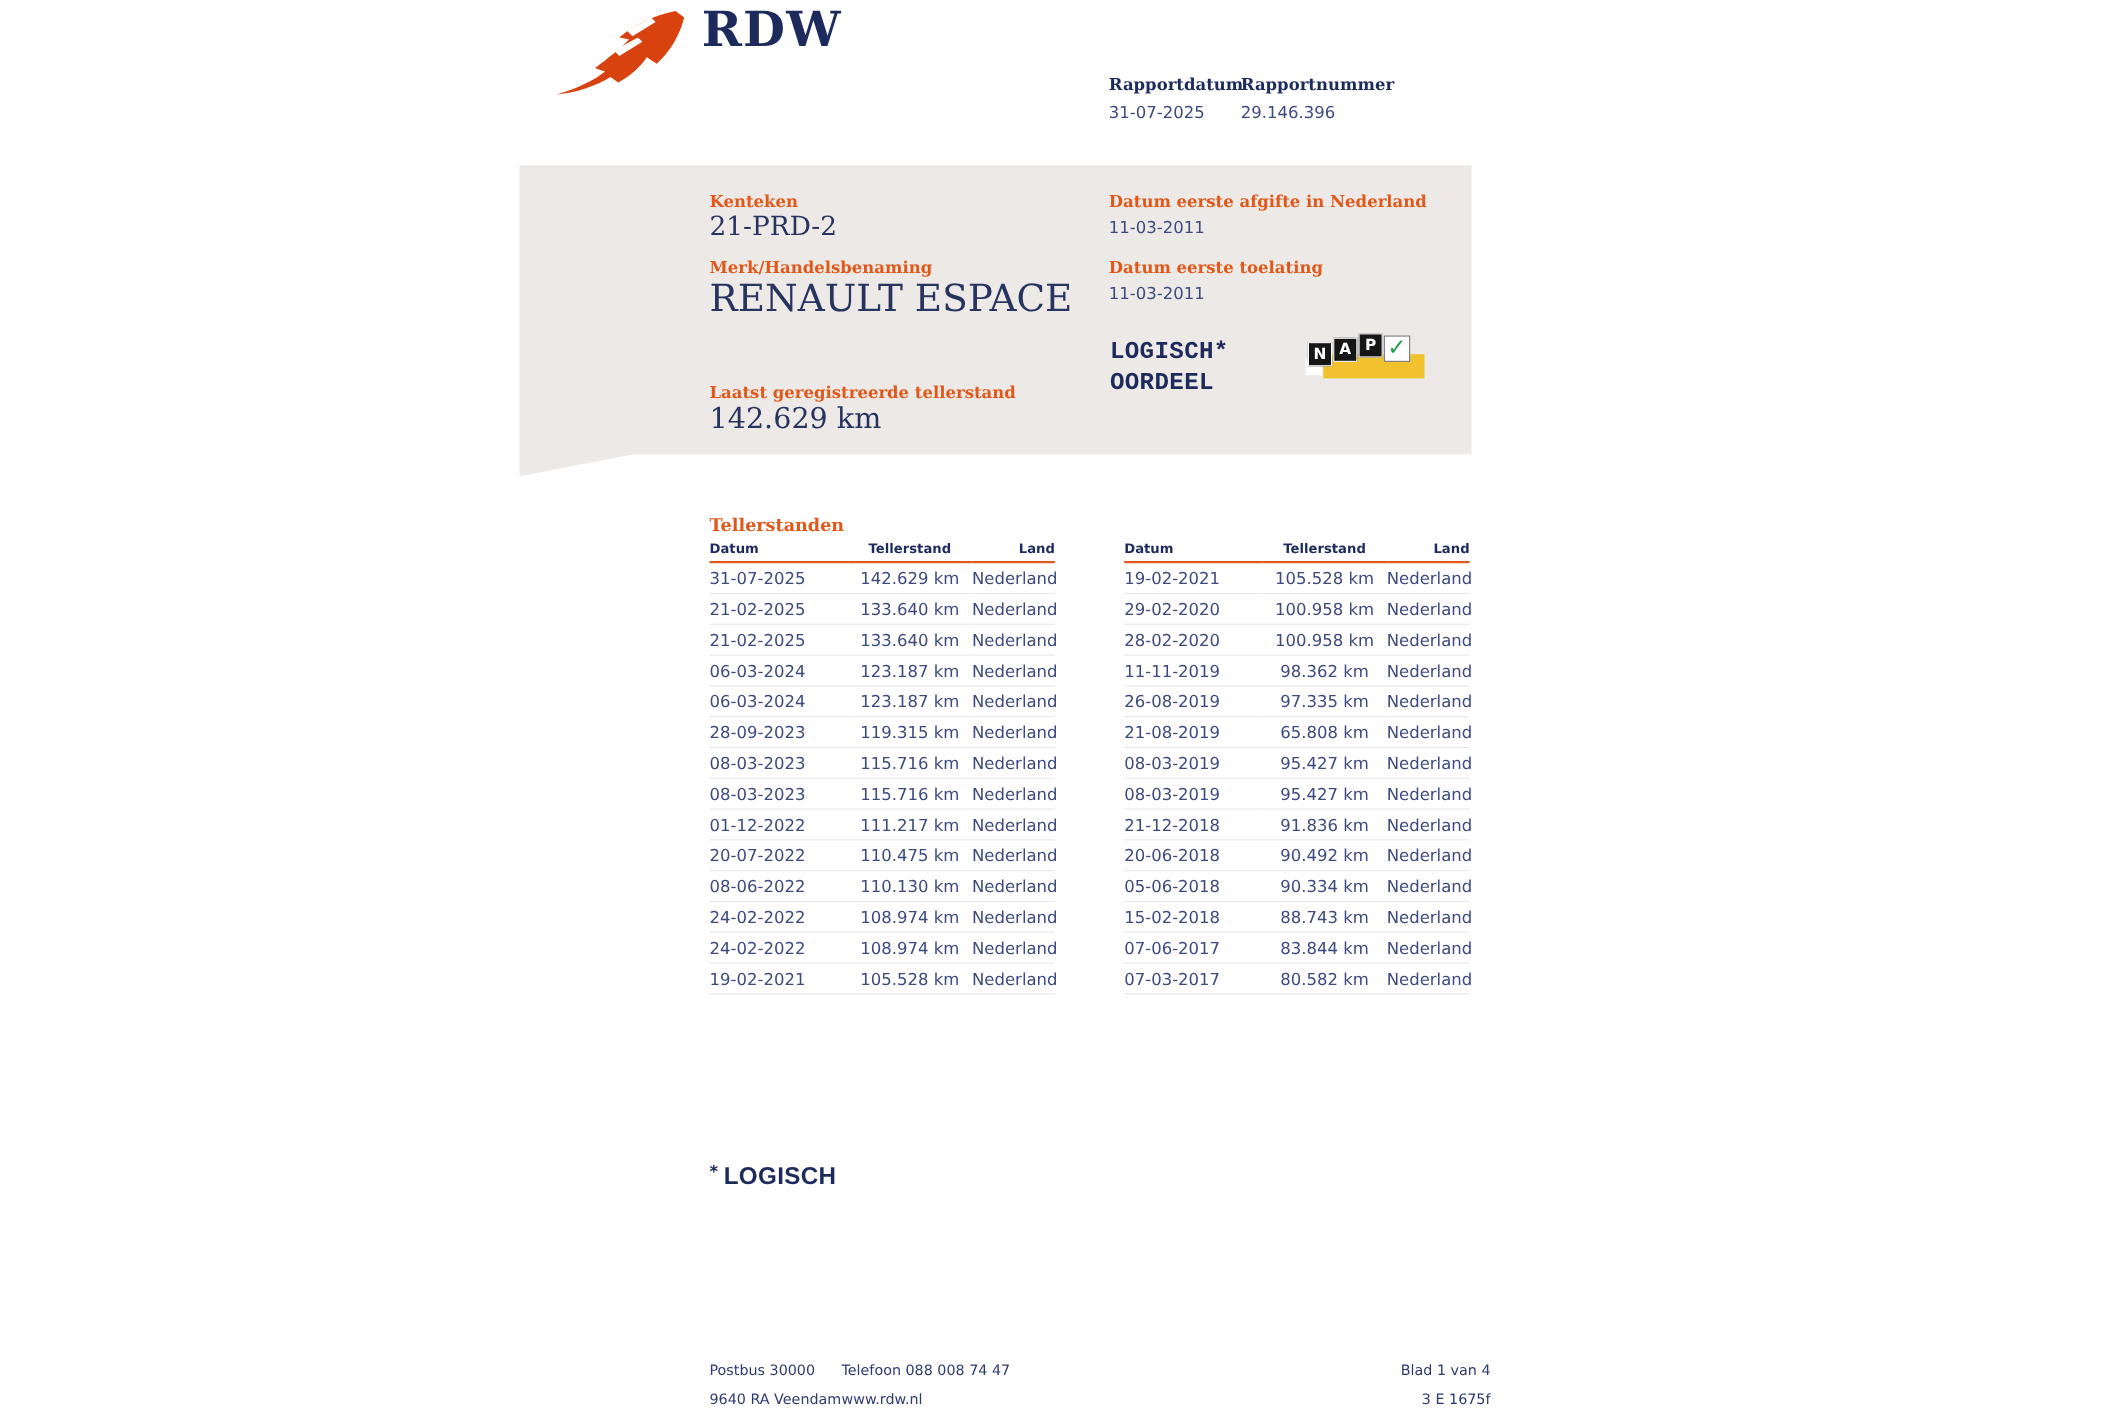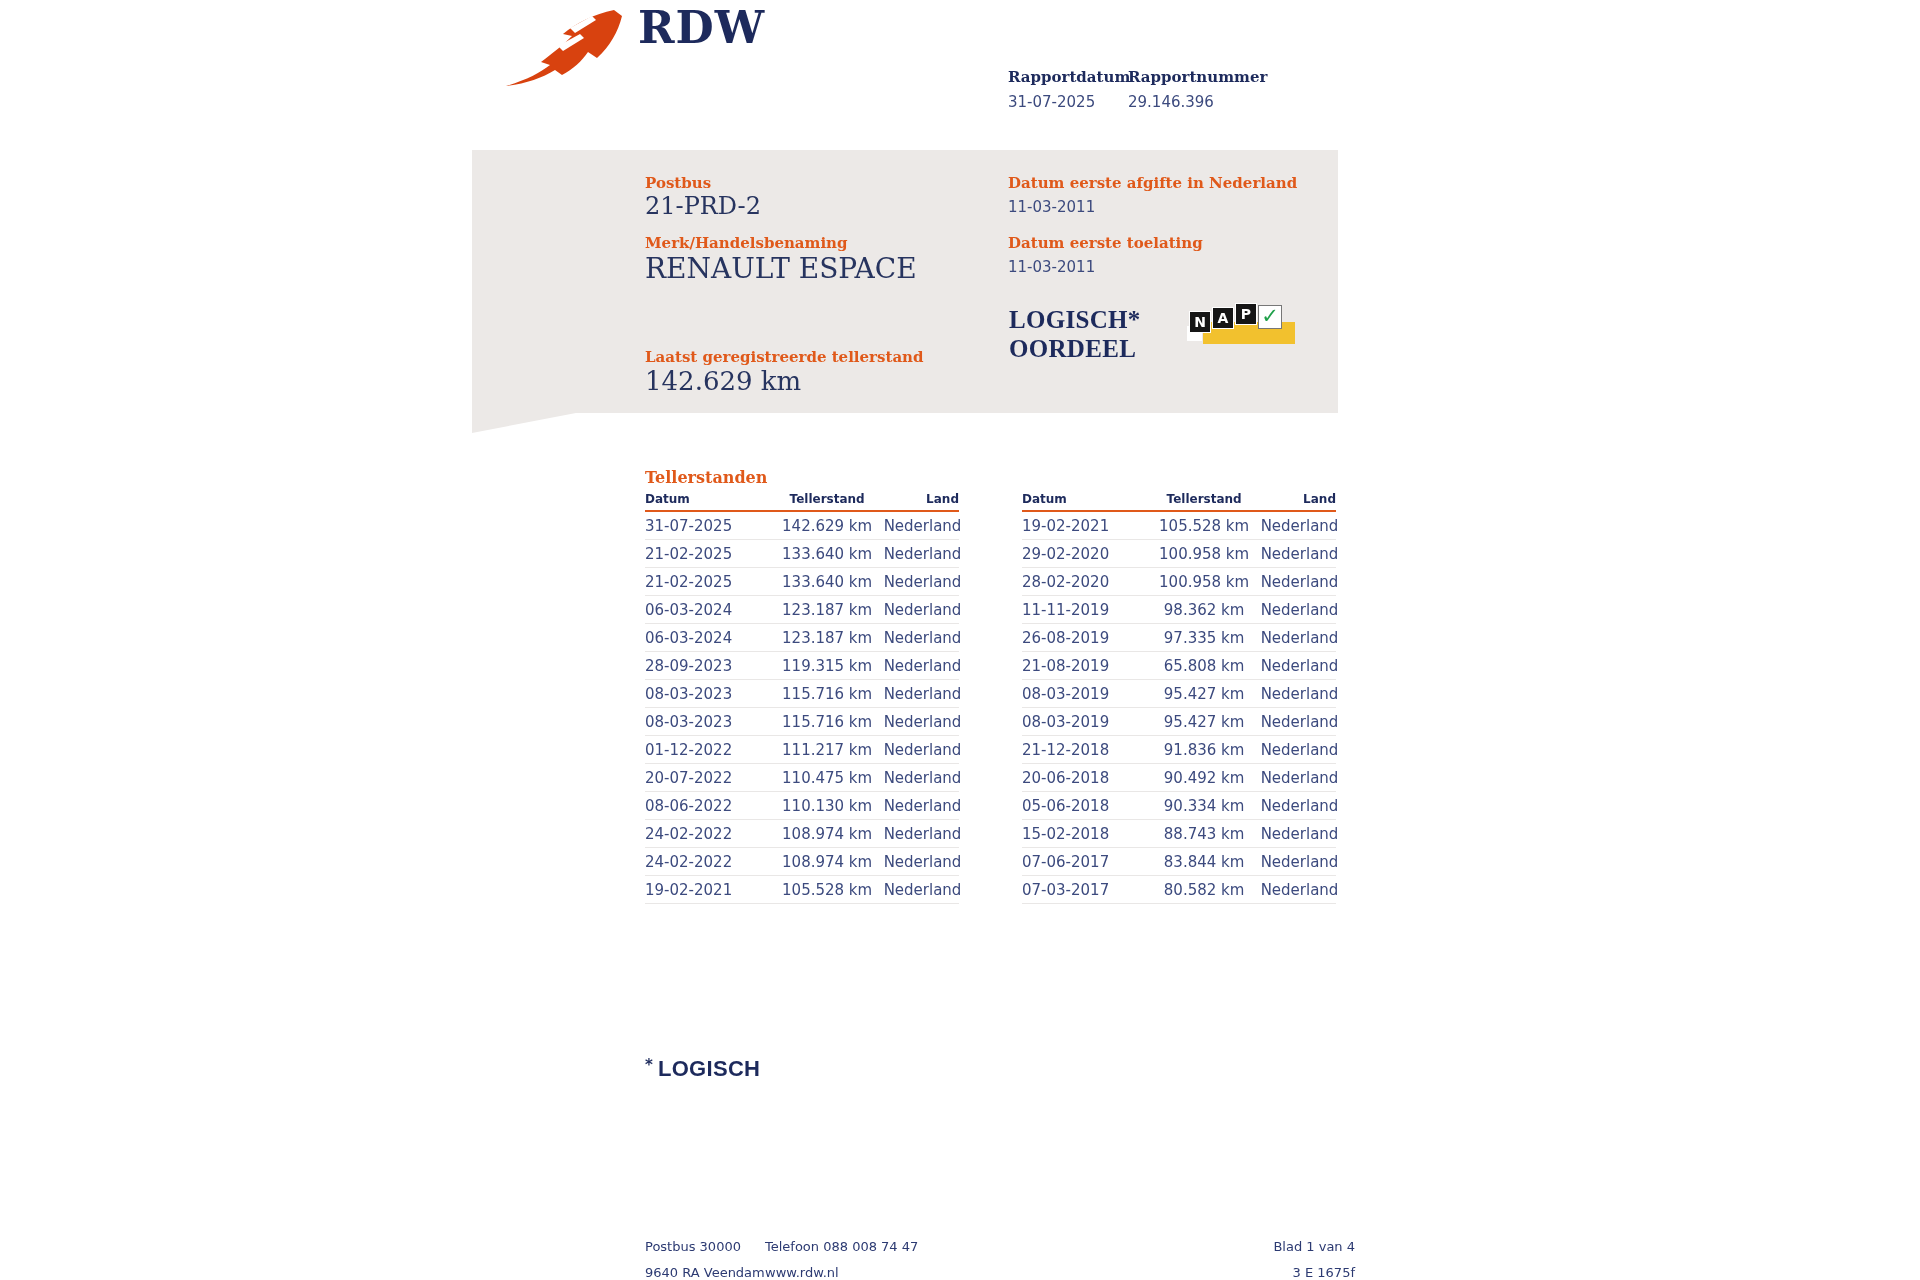--- a/index.html
+++ b/index.html
@@ -34,22 +34,22 @@
   }
   .o-label{
     font-family:"DejaVu Serif",serif;font-weight:bold;font-size:15px;
     color:var(--orange-label,#e0591a);
   }
   .serif-value{
     font-family:"DejaVu Serif",serif;font-size:24px;color:#27345f;
   }
   .sans-value{font-size:15px;color:var(--navy-text,#35406e);}
   .oordeel{
-    font-size:25px;font-weight:bold;color:var(--navy-dark,#1d2a5c);
-    line-height:29px;letter-spacing:.3px;font-family:Liberation Serif, serif;
+    font-size:22px;font-weight:bold;color:var(--navy-dark,#1d2a5c);
+    line-height:29px;letter-spacing:.3px;font-family:Liberation Mono, monospace;
   }
 
   
   .nap{width:112px;height:50px;}
   .nap .bar{position:absolute;left:16px;top:24px;width:92px;height:22px;background:var(--nap-yellow,#f2c12e);}
   .nap .wsq{position:absolute;left:0;top:28px;width:15px;height:15px;background:#ffffff;}
   .nap .box{
     position:absolute;width:22px;height:22px;background:#161616;color:#ffffff;
     font-weight:bold;font-size:14px;display:flex;align-items:center;justify-content:center;
     border:1px solid #ffffff;box-sizing:border-box;
@@ -121,25 +121,25 @@
   <div class="abs meta-a">
     <div class="meta-label">Rapportdatum</div>
     <div class="meta-value">31-07-2025</div>
   </div>
   <div class="abs meta-b">
     <div class="meta-label">Rapportnummer</div>
     <div class="meta-value">29.146.396</div>
   </div>
 
   <div class="abs card">
-    <div class="abs o-label" style="left:173px;top:24px;">Postbus</div>
+    <div class="abs o-label" style="left:173px;top:24px;">Kenteken</div>
     <div class="abs serif-value" style="left:173px;top:42px;">21-PRD-2</div>
 
     <div class="abs o-label" style="left:173px;top:84px;">Merk/Handelsbenaming</div>
-    <div class="abs serif-value" style="left:173px;top:102px;font-size:28px;">RENAULT ESPACE</div>
+    <div class="abs serif-value" style="left:173px;top:102px;font-size:34px;">RENAULT ESPACE</div>
 
     <div class="abs o-label" style="left:173px;top:198px;">Laatst geregistreerde tellerstand</div>
     <div class="abs serif-value" style="left:173px;top:216px;font-size:26px;">142.629 km</div>
 
     <div class="abs o-label" style="left:536px;top:24px;">Datum eerste afgifte in Nederland</div>
     <div class="abs sans-value" style="left:536px;top:48px;">11-03-2011</div>
 
     <div class="abs o-label" style="left:536px;top:84px;">Datum eerste toelating</div>
     <div class="abs sans-value" style="left:536px;top:108px;">11-03-2011</div>
 

